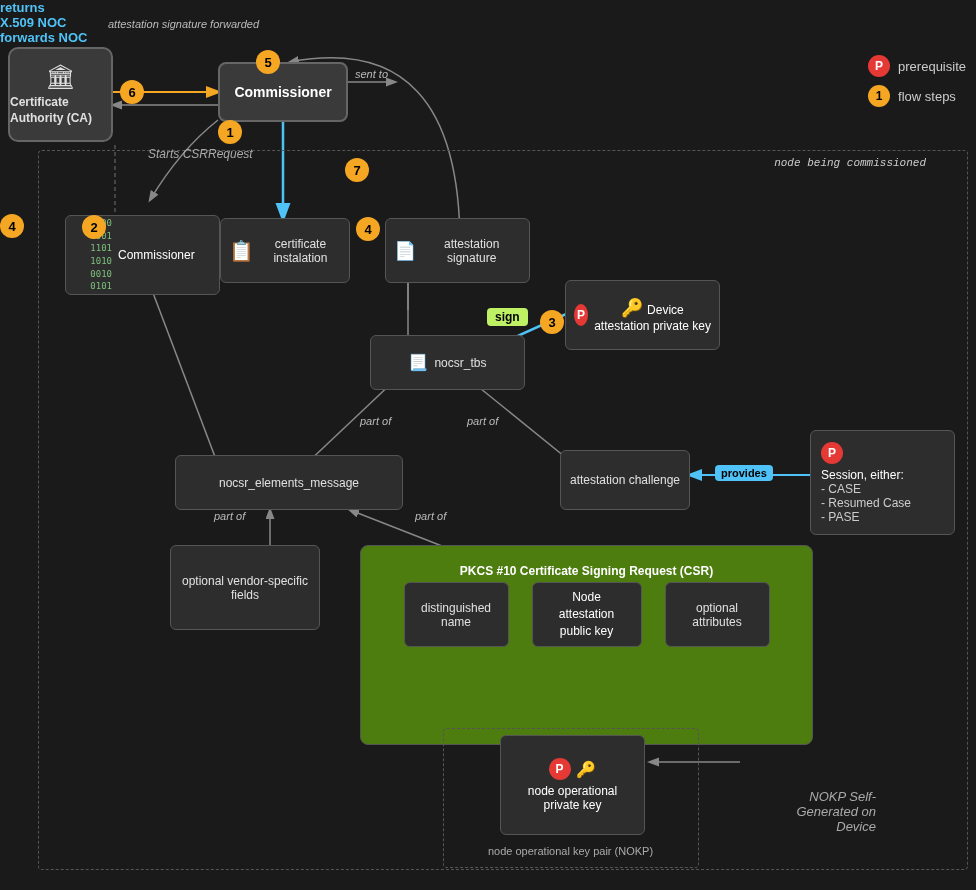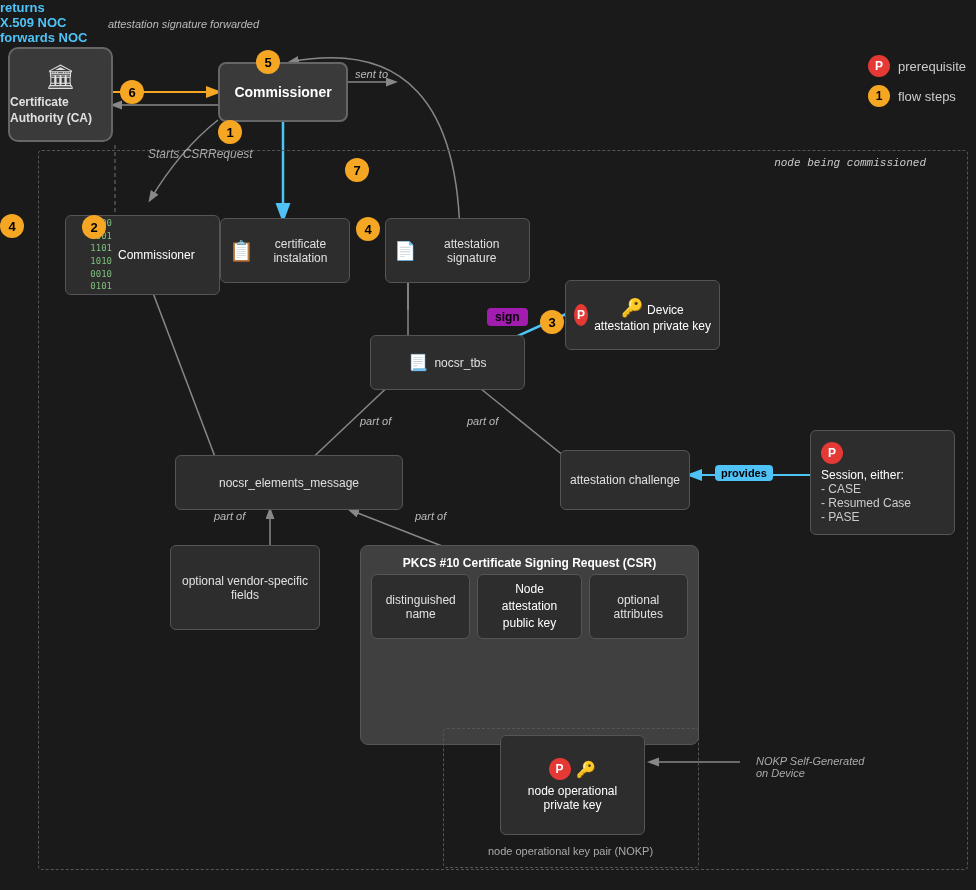--- a/index.html
+++ b/index.html
@@ -167,23 +167,24 @@
     }
     .blue-label {
       color: #4fc3f7;
       font-weight: bold;
       font-size: 13px;
     }
     
     .nokp-label {
       position: absolute;
       color: #aaa;
-      font-size: 11px;
+      font-size: 13px;
       font-style: italic;
-      text-align: left;
+      text-align: right;
+      margin-top: 34px;
     }
   </style>
 </head>
 <body>
 
 <div class="diagram">
 
   <svg class="arrows-svg">
     <defs>
       <marker id="arrowGray" markerWidth="8" markerHeight="8" refX="6" refY="3" orient="auto">
@@ -285,21 +286,21 @@
   </div>
   <div class="arrow-label" style="left:355px; top:68px;">sent to</div>
   <div style="position:absolute; left:148px; top:147px; color:#aaa; font-size:12px; font-style:italic;">
     <span>Starts CSRRequest</span>
   </div>
   <div class="blue-label" style="left:262px; top:147px;">
     <span>forwards NOC</span>
   </div>
 
   <div style="position:absolute; left:487px; top:307px;">
-    <span style="background:#a21caf; color:#000; font-weight:bold; font-size:12px; padding:2px 8px; border-radius:4px;">sign</span>
+    <span style="background:#bef264; color:#000; font-weight:bold; font-size:12px; padding:2px 8px; border-radius:4px;">sign</span>
   </div>
 
   <div style="position:absolute; left:715px; top:463px;">
     <span style="background:#4fc3f7; color:#000; font-weight:bold; font-size:11px; padding:2px 6px; border-radius:4px;">provides</span>
   </div>
 
   <div class="arrow-label" style="left:360px; top:415px;">part of</div>
   <div class="arrow-label" style="left:467px; top:415px;">part of</div>
   <div class="arrow-label" style="left:214px; top:510px;">part of</div>
   <div class="arrow-label" style="left:415px; top:510px;">part of</div>
@@ -347,25 +348,25 @@
     <div style="font-size:12px; color:#fff;">Session, either:</div>
     <div style="font-size:12px; color:#ccc;">- CASE</div>
     <div style="font-size:12px; color:#ccc;">- Resumed Case</div>
     <div style="font-size:12px; color:#ccc;">- PASE</div>
   </div>
 
   <div class="dark-box" style="left:170px; top:545px; width:150px; height:85px;">
     <span>optional vendor-specific fields</span>
   </div>
 
-  <div style="position:absolute; left:360px; top:545px; width:339px; height:200px; background:#404040; border:1.5px solid #555; border-radius:8px; padding:10px;">
+  <div style="position:absolute; left:360px; top:545px; width:453px; height:200px; background:#4d7c0f; border:1.5px solid #555; border-radius:8px; padding:18px;">
     <div style="text-align:center; color:#fff; font-size:12px; font-weight:bold; margin-bottom:4px;">
       <span>PKCS #10 Certificate Signing Request (CSR)</span>
     </div>
-    <div style="display:flex; gap:7px; justify-content:center;align-items:center;">
+    <div style="display:flex; gap:23px; justify-content:center;align-items:center;">
 
       <div class="dark-box" style="position:relative; left:0; top:0; width:105px; height:65px;">
         <span>distinguished name</span>
       </div>
 
       <div class="dark-box" style="position:relative; left:0; top:0; width:110px; height:65px;">
         <span style="font-size:12px; color:#fff; text-align:center; line-height:1.4;">
           <span>Node</span><br>
           <span>attestation</span><br>
           <span>public key</span>

